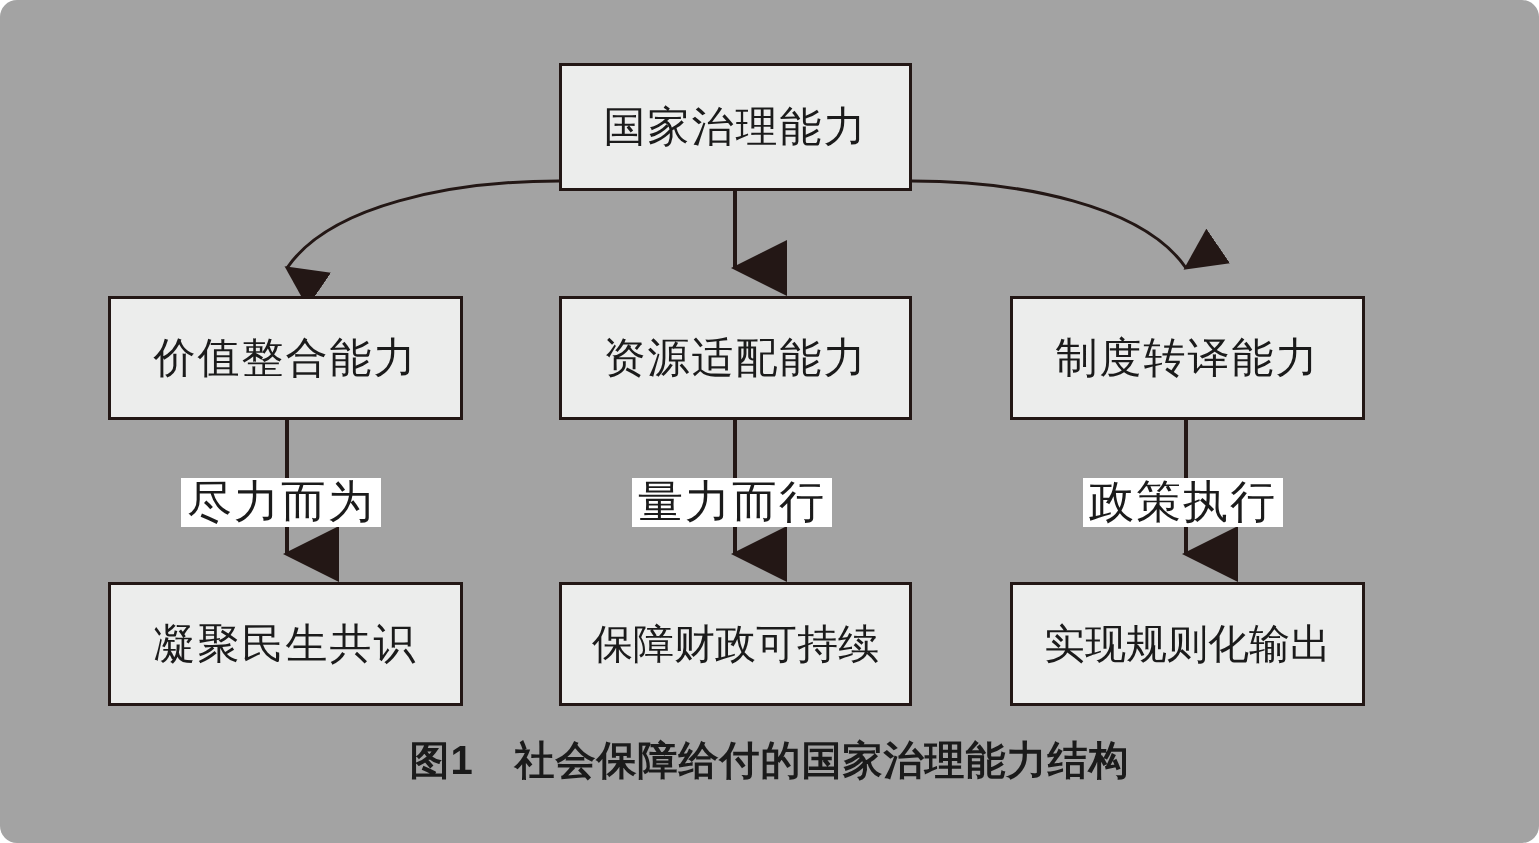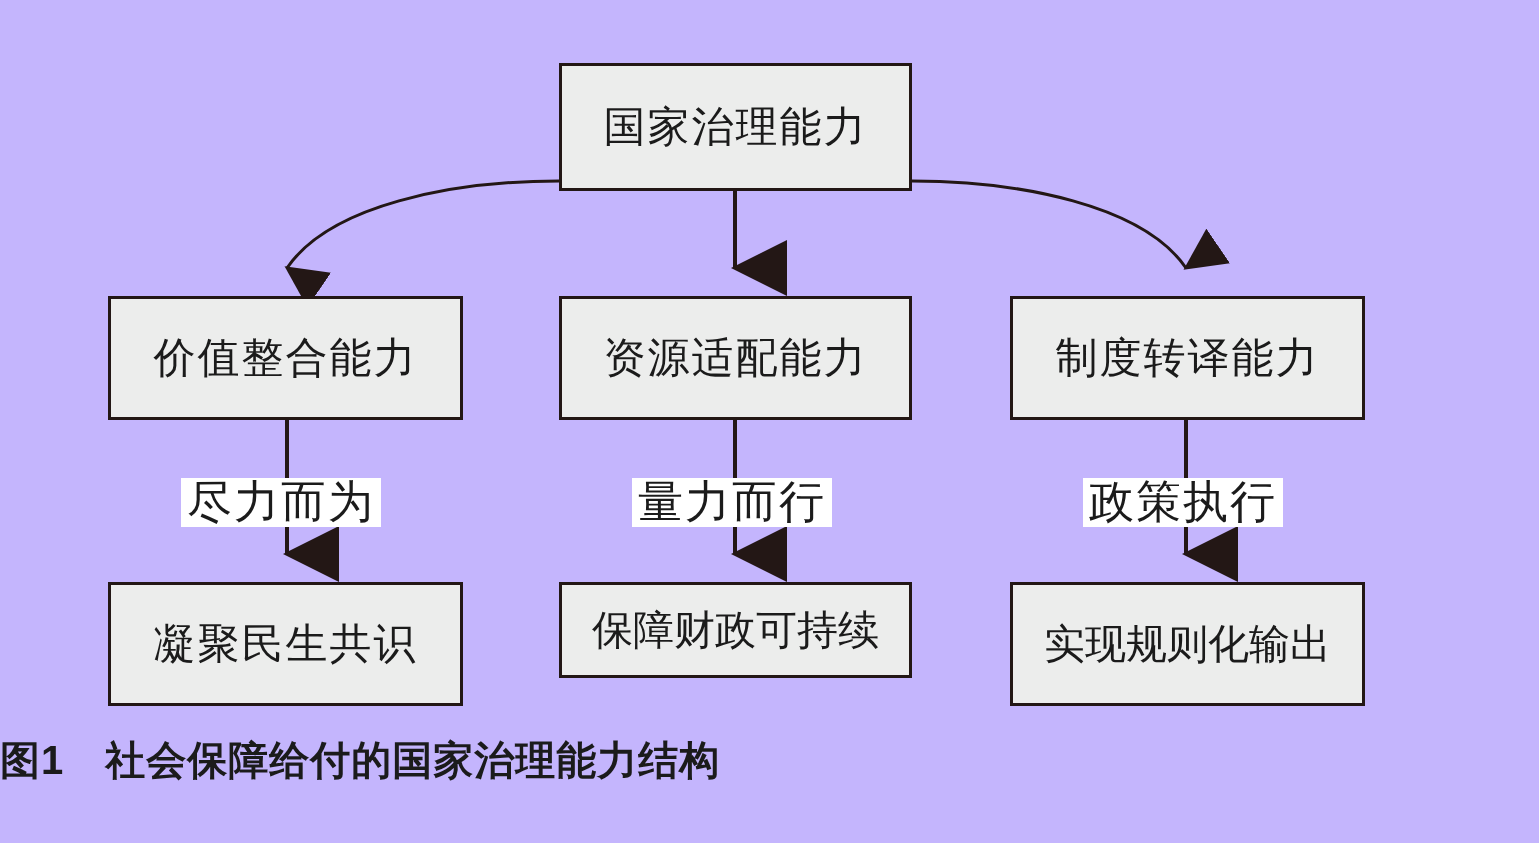--- a/index.html
+++ b/index.html
@@ -8,22 +8,23 @@
     padding: 0;
     background: #ffffff;
   }
   body {
     font-family: "Liberation Serif", "DejaVu Serif", serif;
   }
   #figure-root {
     position: relative;
     width: 1539px;
     height: 843px;
-    background: #c4b5fd;
+    background: #a3a3a3;
     overflow: hidden;
+    border-radius: 17px;
   }
   #edge-layer {
     position: absolute;
     left: 0;
     top: 0;
     width: 1539px;
     height: 843px;
     pointer-events: none;
   }
   .node-box {
@@ -49,21 +50,21 @@
     font-size: 41px;
   }
   
   #node-root { left: 559px; top: 63px; width: 353px; height: 128px; }
   
   #node-value      { left: 108px;  top: 296px; width: 355px; height: 124px; }
   #node-resource   { left: 559px;  top: 296px; width: 353px; height: 124px; }
   #node-institution{ left: 1010px; top: 296px; width: 355px; height: 124px; }
   
   #node-consensus  { left: 108px;  top: 582px; width: 355px; height: 124px; }
-  #node-fiscal     { left: 559px;  top: 582px; width: 353px; height: 96px; }
+  #node-fiscal     { left: 559px;  top: 582px; width: 353px; height: 124px; }
   #node-output     { left: 1010px; top: 582px; width: 355px; height: 124px; }
 
   .edge-label {
     position: absolute;
     z-index: 3;
     background: #ffffff;
     font-family: "Liberation Serif", "DejaVu Serif", serif;
     font-size: 45px;
     line-height: 1;
     color: #1b1b1b;
@@ -74,20 +75,21 @@
   }
   #edge-label-1 { left: 181px;  top: 478px; }
   #edge-label-2 { left: 632px;  top: 478px; text-align: center; }
   #edge-label-3 { left: 1083px; top: 478px; text-align: right; }
 
   #figure-caption {
     position: absolute;
     left: 0;
     top: 738px;
     width: 1539px;
+    text-align: center;
     font-family: "Liberation Sans", "DejaVu Sans", sans-serif;
     font-weight: bold;
     font-size: 40px;
     line-height: 1.1;
     color: #1b1b1b;
     letter-spacing: 1px;
     white-space: pre;
   }
 </style>
 </head>

